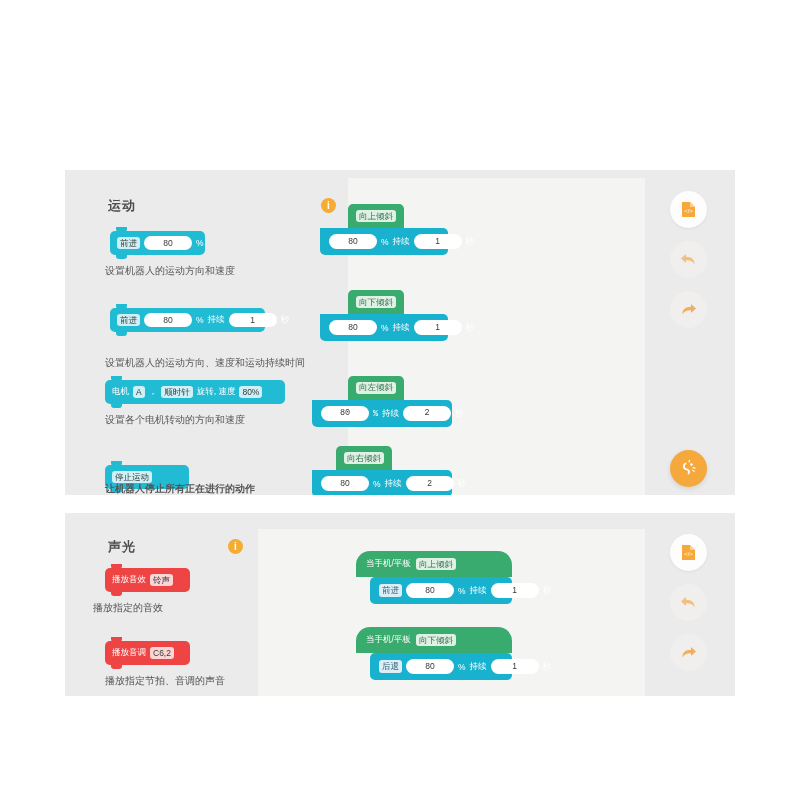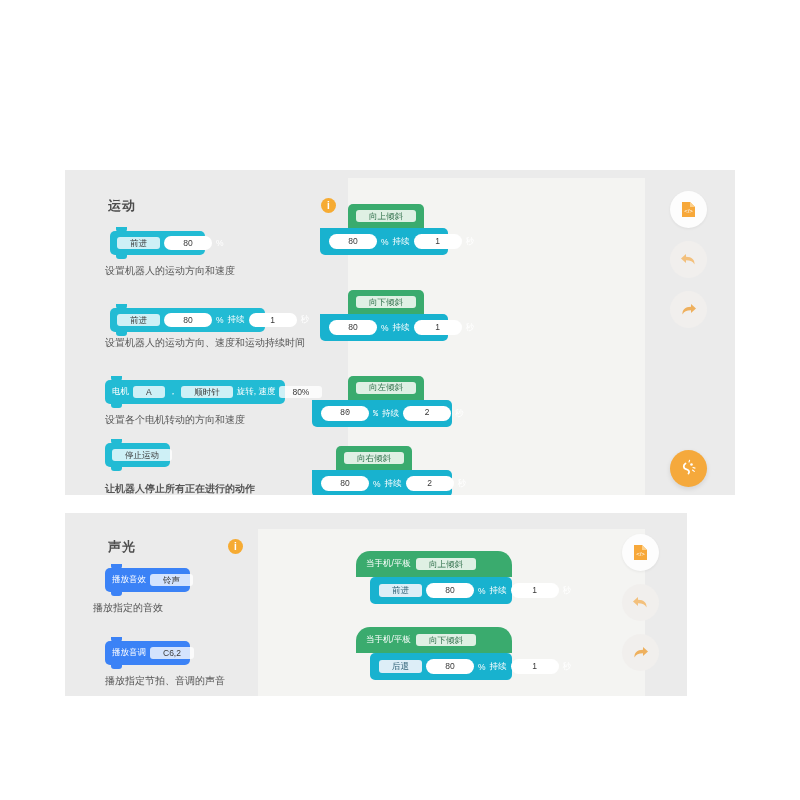--- a/index.html
+++ b/index.html
@@ -10,21 +10,21 @@
     overflow:hidden;
     position:relative;
   }
   
   .panel{
     position:absolute;
     background:#ebebeb;
     overflow:hidden;
   }
   #panel-motion{ left:65px; top:170px; width:670px; height:325px; }
-  #panel-sound { left:65px; top:513px; width:622px; height:183px; }
+  #panel-sound { left:65px; top:513px; width:670px; height:183px; }
 
   
   .canvas{
     position:absolute;
     background:#f4f4f2;
   }
   #canvas-motion{ left:283px; top:8px; width:297px; height:317px; }
   #canvas-sound { left:193px; top:16px; width:387px; height:175px; }
 
   
@@ -62,39 +62,39 @@
     height:24px;
     border-radius:5px;
     padding:0 7px;
     box-sizing:border-box;
     color:#ffffff;
     font-size:9px;
     white-space:nowrap;
     gap:4px;
   }
   .blk.cyan  { background:#22bbd4; }
-  .blk.purple{ background:#3b82f6; }
+  .blk.purple{ background:#ef4444; }
 
   
   .blk.nub::before{
     content:"";position:absolute;left:6px;top:-4px;
     width:11px;height:5px;border-radius:0 0 3px 3px;
     background:inherit;
   }
   .blk.nub::after{
     content:"";position:absolute;left:6px;bottom:-4px;
     width:11px;height:5px;border-radius:0 0 3px 3px;
     background:inherit;
   }
 
   .field{
     background:rgba(255,255,255,.78);
     color:#3a3a3a;
     border-radius:3px;
-    padding:2px 13px;
+    padding:2px 3px;
     font-size:8.5px;
     line-height:1;
   }
   .oval{
     background:#ffffff;
     color:#3a3a3a;
     border-radius:9px;
     min-width:16px;
     text-align:center;
     padding:3px 16px;
@@ -170,33 +170,33 @@
   <div class="desc" style="left:40px;top:94px;">设置机器人的运动方向和速度</div>
 
   <div class="blk cyan nub" style="left:45px;top:138px;width:155px;">
     <span class="field">前进</span>
     <span class="oval">80</span>
     <span class="lbl">%</span>
     <span class="lbl">持续</span>
     <span class="oval">1</span>
     <span class="lbl">秒</span>
   </div>
-  <div class="desc" style="left:40px;top:166px;">设置机器人的运动方向、速度和运动持续时间</div>
+  <div class="desc" style="left:40px;top:186px;">设置机器人的运动方向、速度和运动持续时间</div>
 
   <div class="blk cyan nub" style="left:40px;top:210px;width:180px;">
     <span class="lbl">电机</span>
     <span class="field">A</span>
     <span class="lbl">，</span>
     <span class="field">顺时针</span>
     <span class="lbl">旋转, 速度</span>
     <span class="field">80%</span>
   </div>
   <div class="desc" style="left:40px;top:243px;">设置各个电机转动的方向和速度</div>
 
-  <div class="blk cyan nub" style="left:40px;top:273px;width:65px;align-items:center;">
+  <div class="blk cyan nub" style="left:40px;top:295px;width:84px;align-items:center;">
     <span class="field">停止运动</span>
   </div>
   <div class="desc" style="left:40px;top:312px;font-weight:bold;">让机器人停止所有正在进行的动作</div>
 
   <div class="canvas" id="canvas-motion">
 
     <div class="tilt-group" style="left:-28px;top:26px;">
       <div class="tilt-top" style="margin-left:28px;">
         <span class="field">向上倾斜</span>
       </div>

